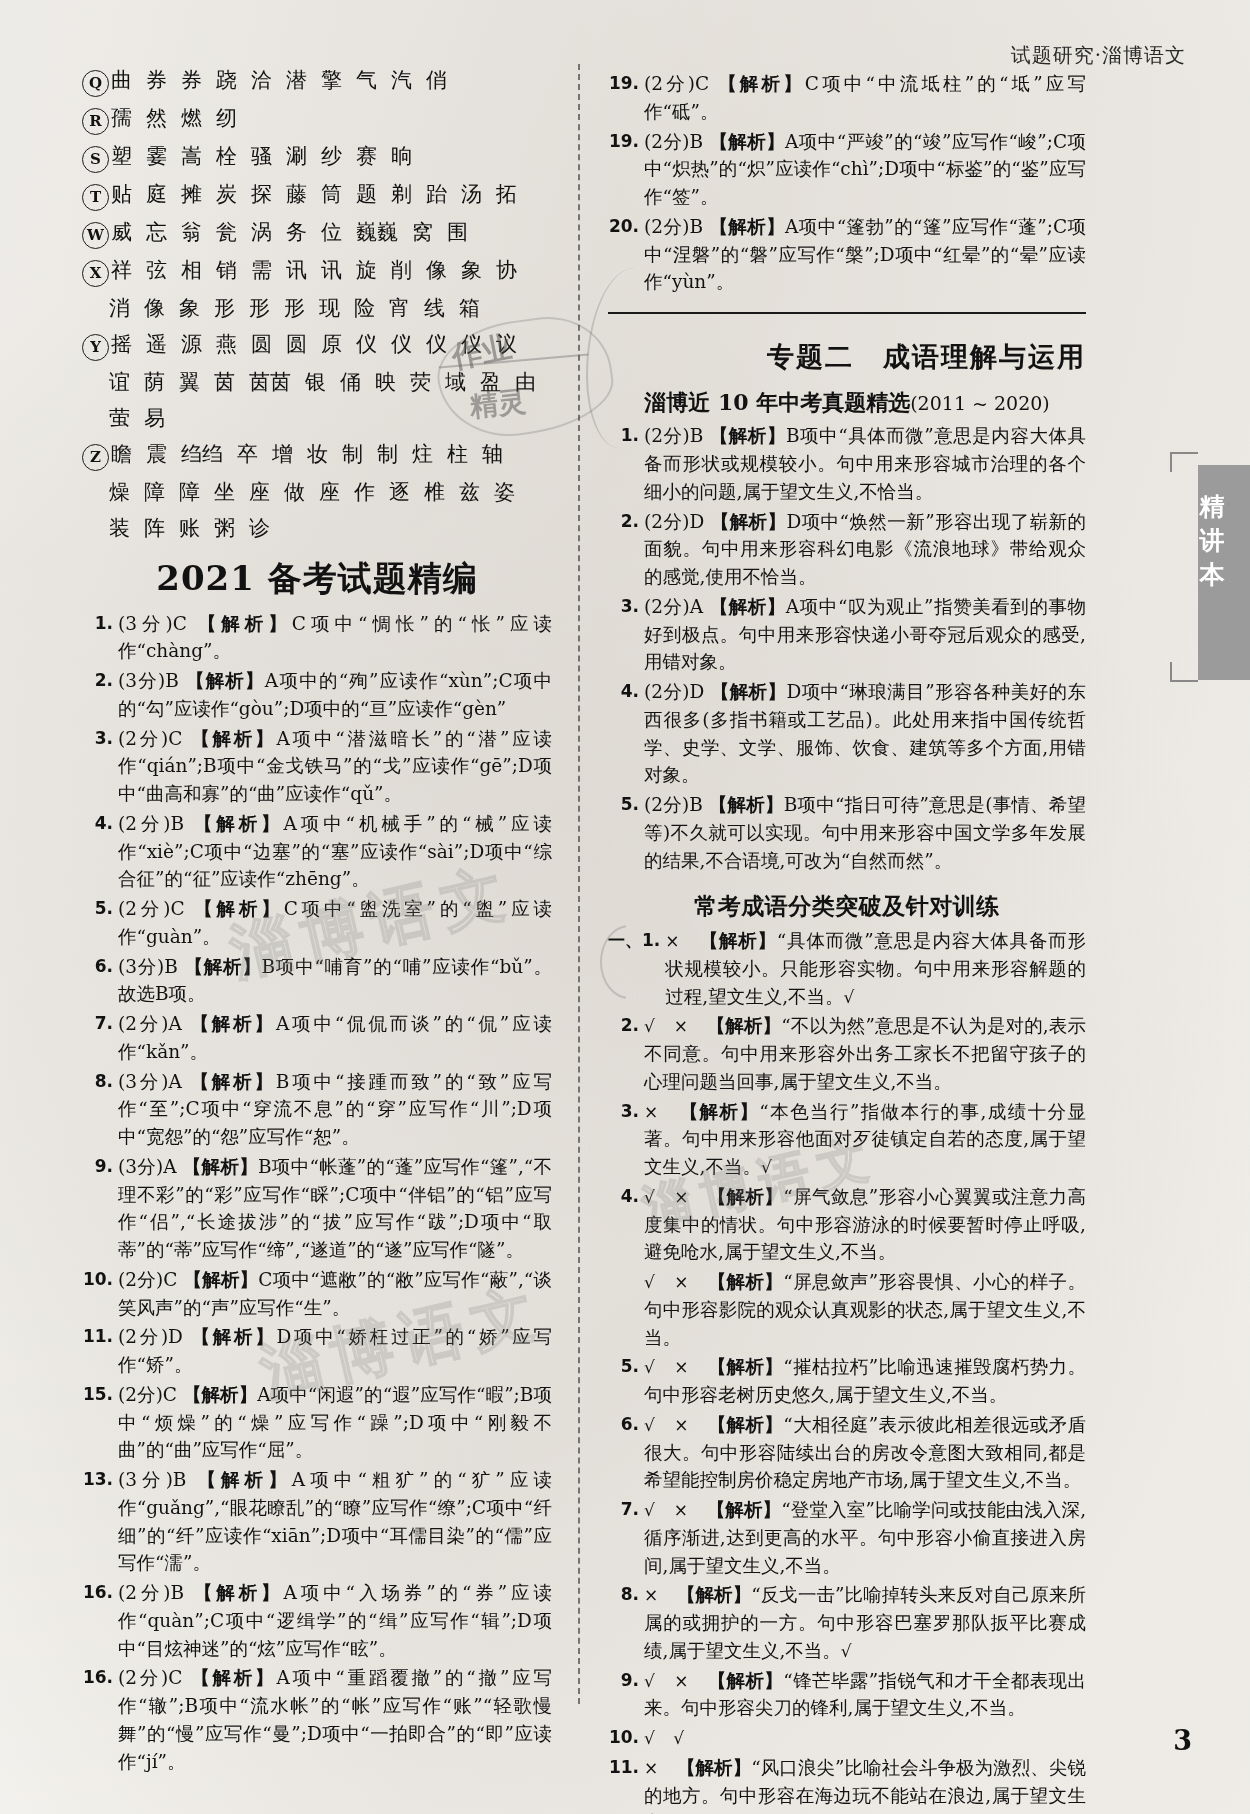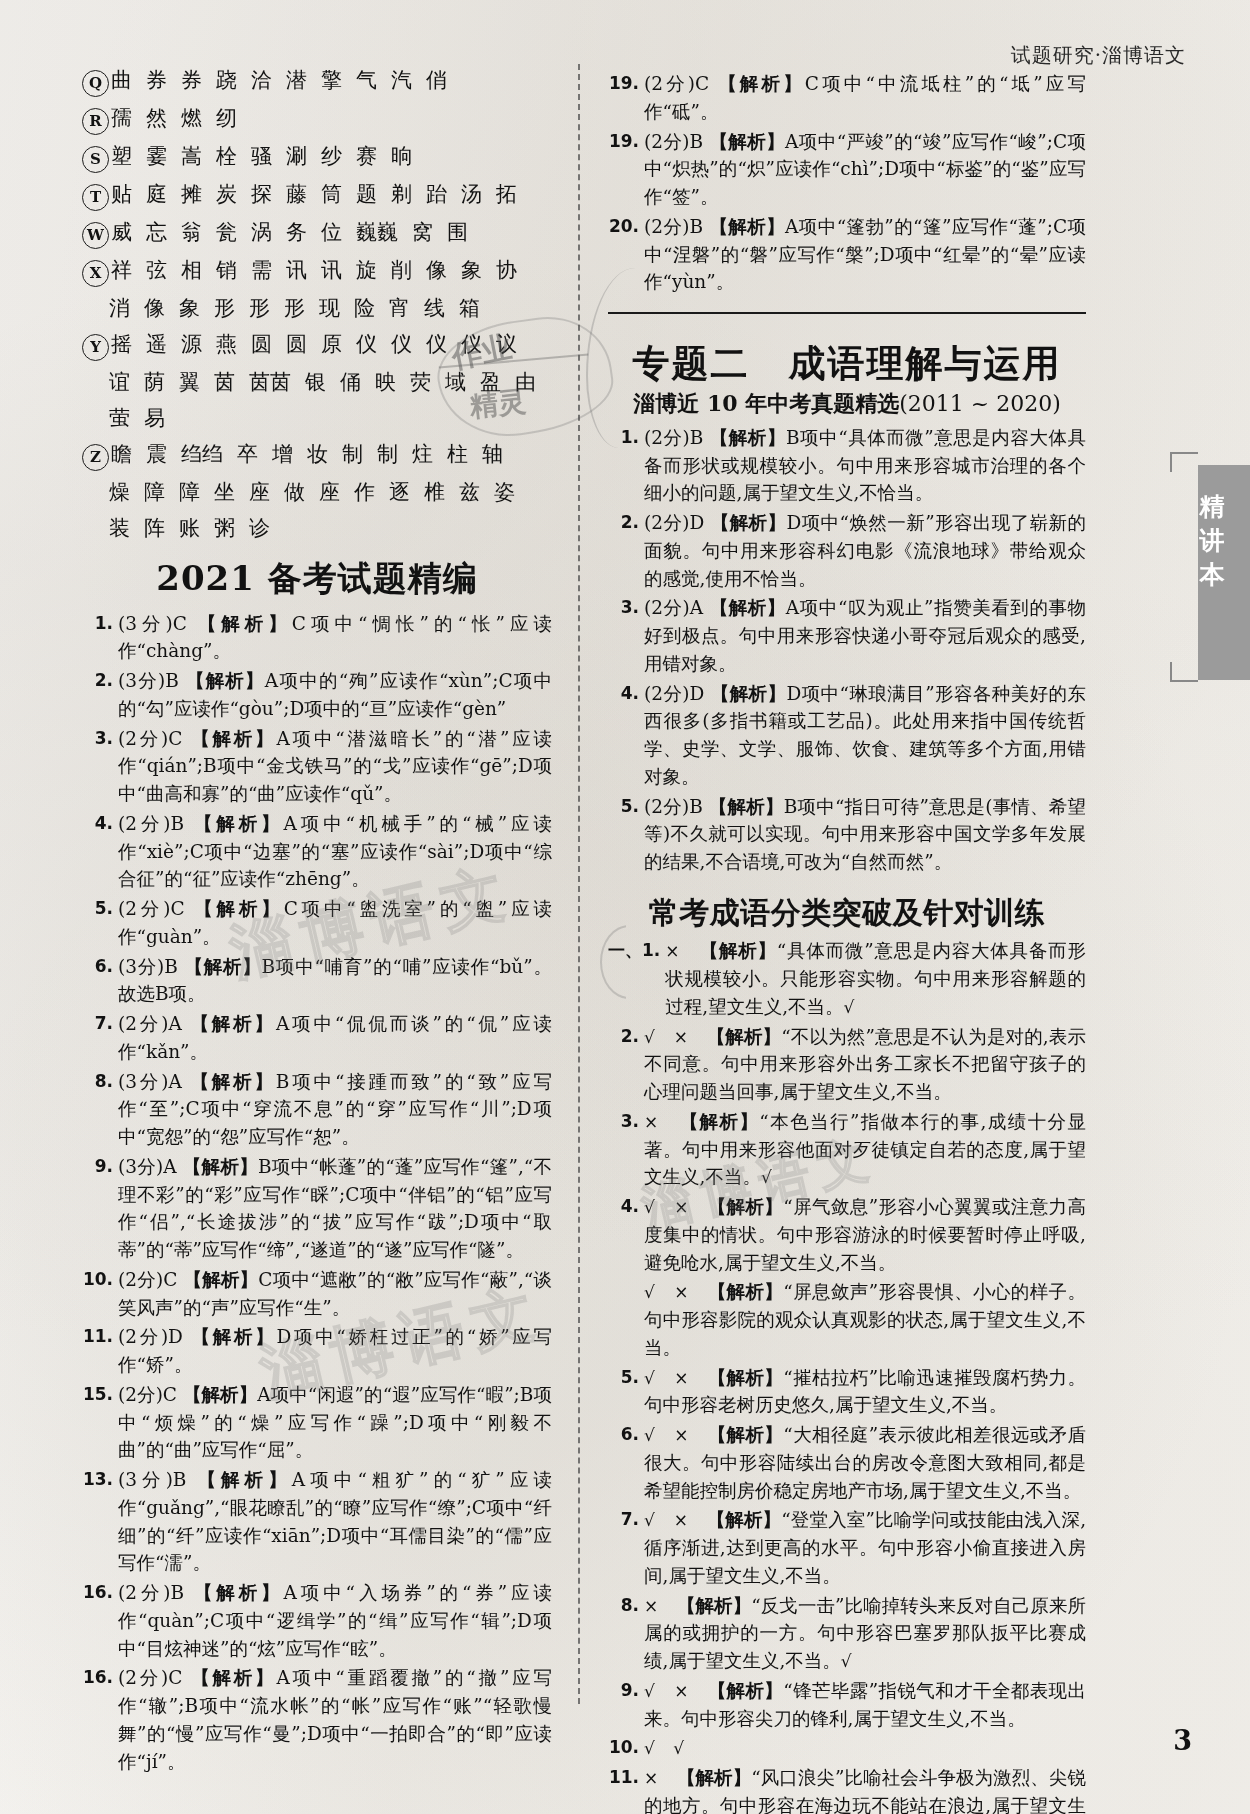--- a/index.html
+++ b/index.html
@@ -72,24 +72,24 @@
   }
   .hz-chars span{margin-right:14px;margin-bottom:2px;}
 
   
   .h-center{
     text-align:center;
     font-weight:bold;
     line-height:1.25;
   }
   .h-major{font-size:34px;margin:14px 0 10px;letter-spacing:1px;}
-  .h-topic{font-size:37px;margin:26px 0 4px;letter-spacing:2px;}
+  .h-topic{font-size:27px;margin:26px 0 15px;letter-spacing:2px;text-align:right;}
   .h-sub{font-size:22px;margin:0 0 6px;}
-  .h-sub .yr{font-weight:normal;font-size:22px;}
-  .h-block{font-size:30px;margin:18px 0 6px;letter-spacing:.5px;}
+  .h-sub .yr{font-weight:normal;font-size:19px;}
+  .h-block{font-size:23px;margin:18px 0 6px;letter-spacing:.5px;}
 
   
   .ans{
     display:flex;
     font-size:18.5px;line-height:1.5;
     margin-bottom:2px;
   }
   .ans .num{
     flex:0 0 auto;
     min-width:31px;

